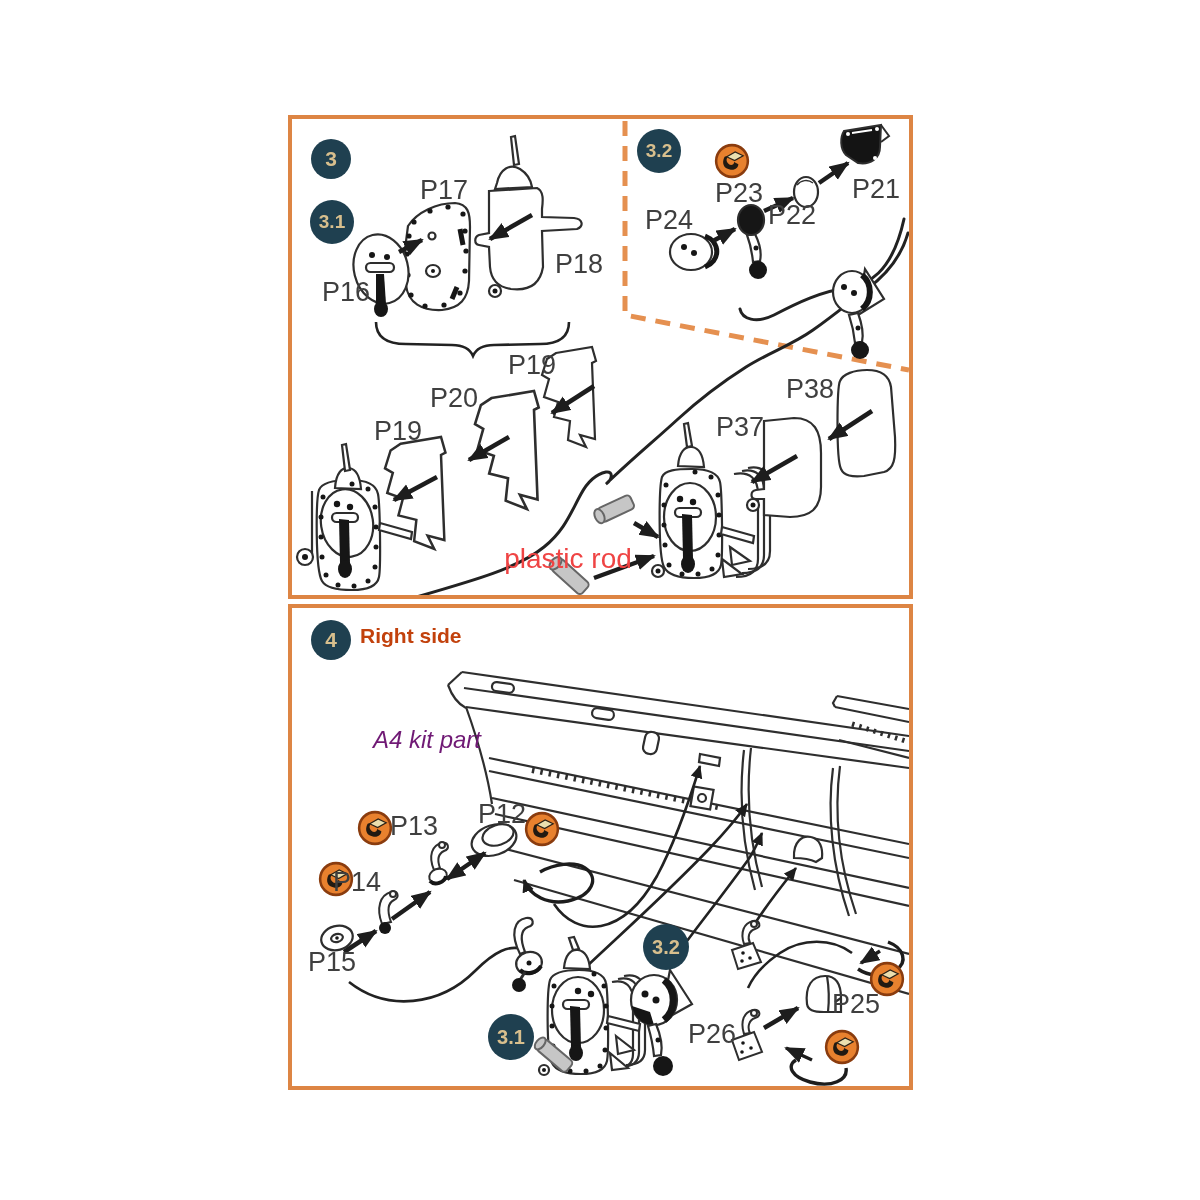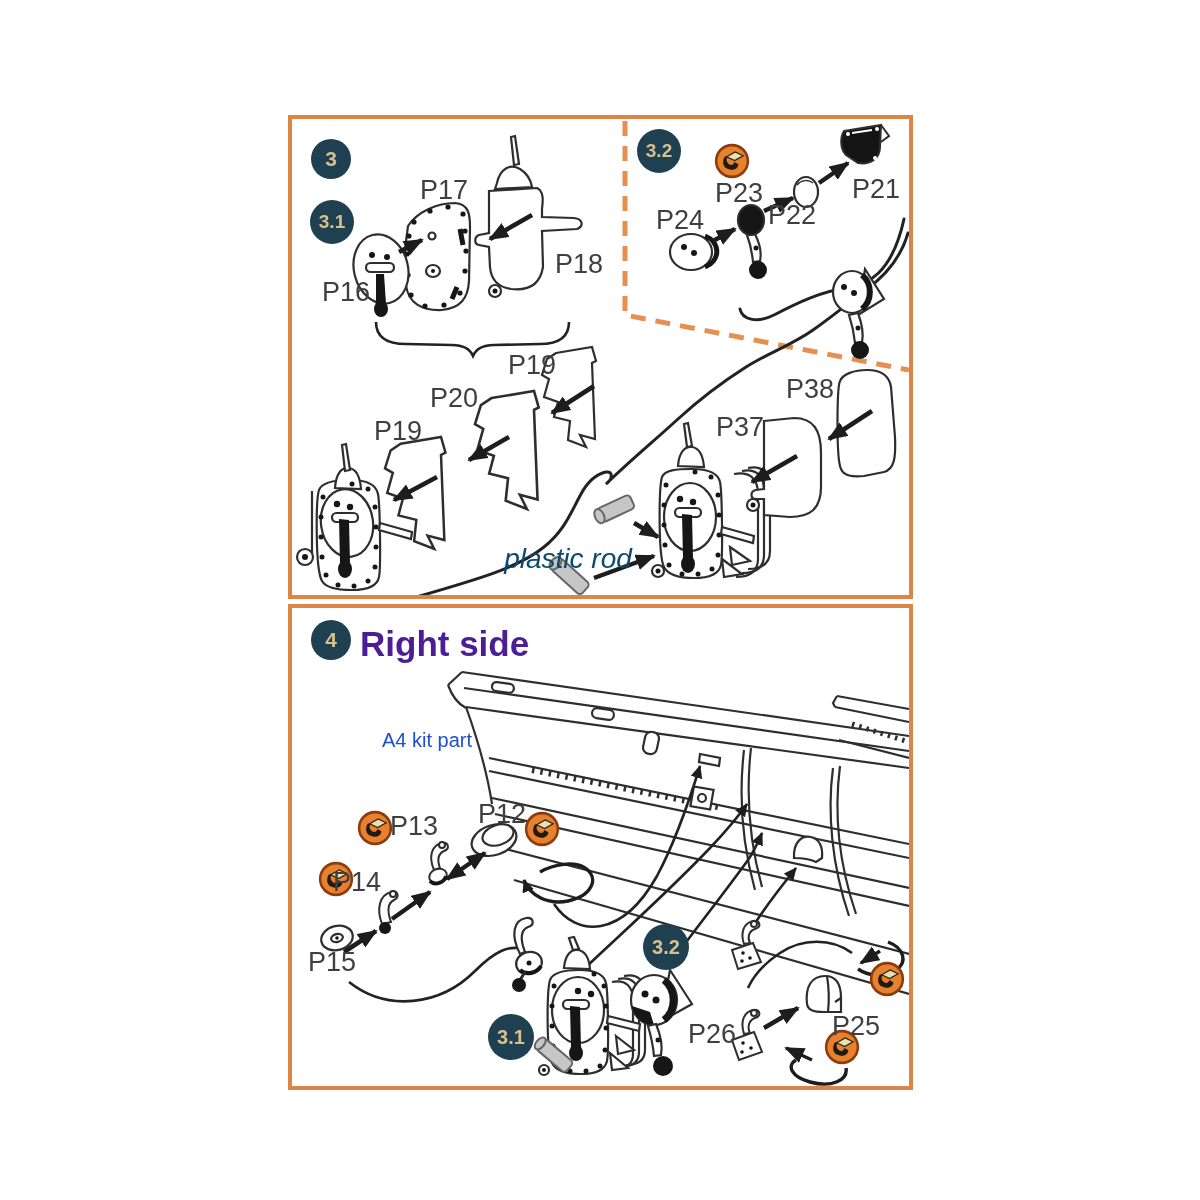--- a/index.html
+++ b/index.html
@@ -11,23 +11,23 @@
   #panel-bottom{top:604px;height:486px;}
   .art{position:absolute;left:0;top:0;}
   .badge{position:absolute;background:#1f4050;color:#d8bf8d;border-radius:50%;
          display:flex;align-items:center;justify-content:center;font-weight:bold;
          transform:translate(-50%,-50%);}
   .d40{width:40px;height:40px;font-size:21px;}
   .d44{width:44px;height:44px;font-size:19px;}
   .d46{width:46px;height:46px;font-size:20px;}
   .plabel{position:absolute;transform:translate(-50%,-50%);color:#3f3f3f;
           font-size:27px;white-space:nowrap;}
-  .note{font-size:28px;color:#0c4a6e;font-style:italic;}
-  .title{position:absolute;color:#4c1d95;font-weight:800;font-size:35px;white-space:nowrap;text-align:center;}
-  .kitpart{position:absolute;transform:translate(-50%,-50%);color:#1d4ed8;font-size:20px;white-space:nowrap;}
+  .note{font-size:28px;color:#ef4444;}
+  .title{position:absolute;color:#c2410c;font-weight:800;font-size:21px;white-space:nowrap;text-align:center;}
+  .kitpart{position:absolute;transform:translate(-50%,-50%);color:#701a75;font-size:24px;white-space:nowrap;font-style:italic;}
   .cut-icon{position:absolute;width:36px;height:36px;transform:translate(-50%,-50%);}
 </style>
 </head>
 <body>
 
 <div class="page">
 
   <section class="panel" id="panel-top">
 
     <svg class="art" width="617" height="476" viewBox="0 0 617 476">
@@ -249,21 +249,21 @@
         <circle cx="17" cy="17" r="15" fill="#e8812e" stroke="#8a3c0e" stroke-width="2.4"></circle>
         <path d="M10,13 C7,19 9,24 15,25 C20,26 23,23 23,20 L19,18 C19,21 15,22 13,19 C11,16 12,14 14,12 Z" fill="#211a12"></path>
         <path d="M12,13 L20,8.5 L27.5,12 L19.5,16.5 Z" fill="#eadfae" stroke="#2b2217" stroke-width="1.2"></path>
       </svg>
     </div>
 
     <div class="plabel" style="left:152px;top:71px">P17</div>
     <div class="plabel" style="left:54px;top:173px">P16</div>
     <div class="plabel" style="left:287px;top:145px">P18</div>
     <div class="plabel" style="left:447px;top:74px">P23</div>
-    <div class="plabel" style="left:388px;top:101px">P24</div>
+    <div class="plabel" style="left:377px;top:101px">P24</div>
     <div class="plabel" style="left:500px;top:96px">P22</div>
     <div class="plabel" style="left:584px;top:70px">P21</div>
     <div class="plabel" style="left:240px;top:246px">P19</div>
     <div class="plabel" style="left:162px;top:279px">P20</div>
     <div class="plabel" style="left:106px;top:312px">P19</div>
     <div class="plabel" style="left:448px;top:308px">P37</div>
     <div class="plabel" style="left:518px;top:270px">P38</div>
     <div class="plabel note" style="left:276px;top:440px">plastic rod</div>
   </section>
 
@@ -484,16 +484,16 @@
           <circle cx="17" cy="17" r="15" fill="#e8812e" stroke="#8a3c0e" stroke-width="2.4"></circle>
           <path d="M10,13 C7,19 9,24 15,25 C20,26 23,23 23,20 L19,18 C19,21 15,22 13,19 C11,16 12,14 14,12 Z" fill="#211a12"></path>
           <path d="M12,13 L20,8.5 L27.5,12 L19.5,16.5 Z" fill="#eadfae" stroke="#2b2217" stroke-width="1.2"></path>
         </svg>
     </div>
 
     <div class="plabel" style="left:210px;top:206px">P12</div>
     <div class="plabel" style="left:122px;top:218px">P13</div>
     <div class="plabel" style="left:65px;top:274px">P14</div>
     <div class="plabel" style="left:40px;top:354px">P15</div>
-    <div class="plabel" style="left:564px;top:418px">P25</div>
+    <div class="plabel" style="left:564px;top:396px">P25</div>
     <div class="plabel" style="left:420px;top:426px">P26</div>
   </section>
 </div>
 
 </body></html>

